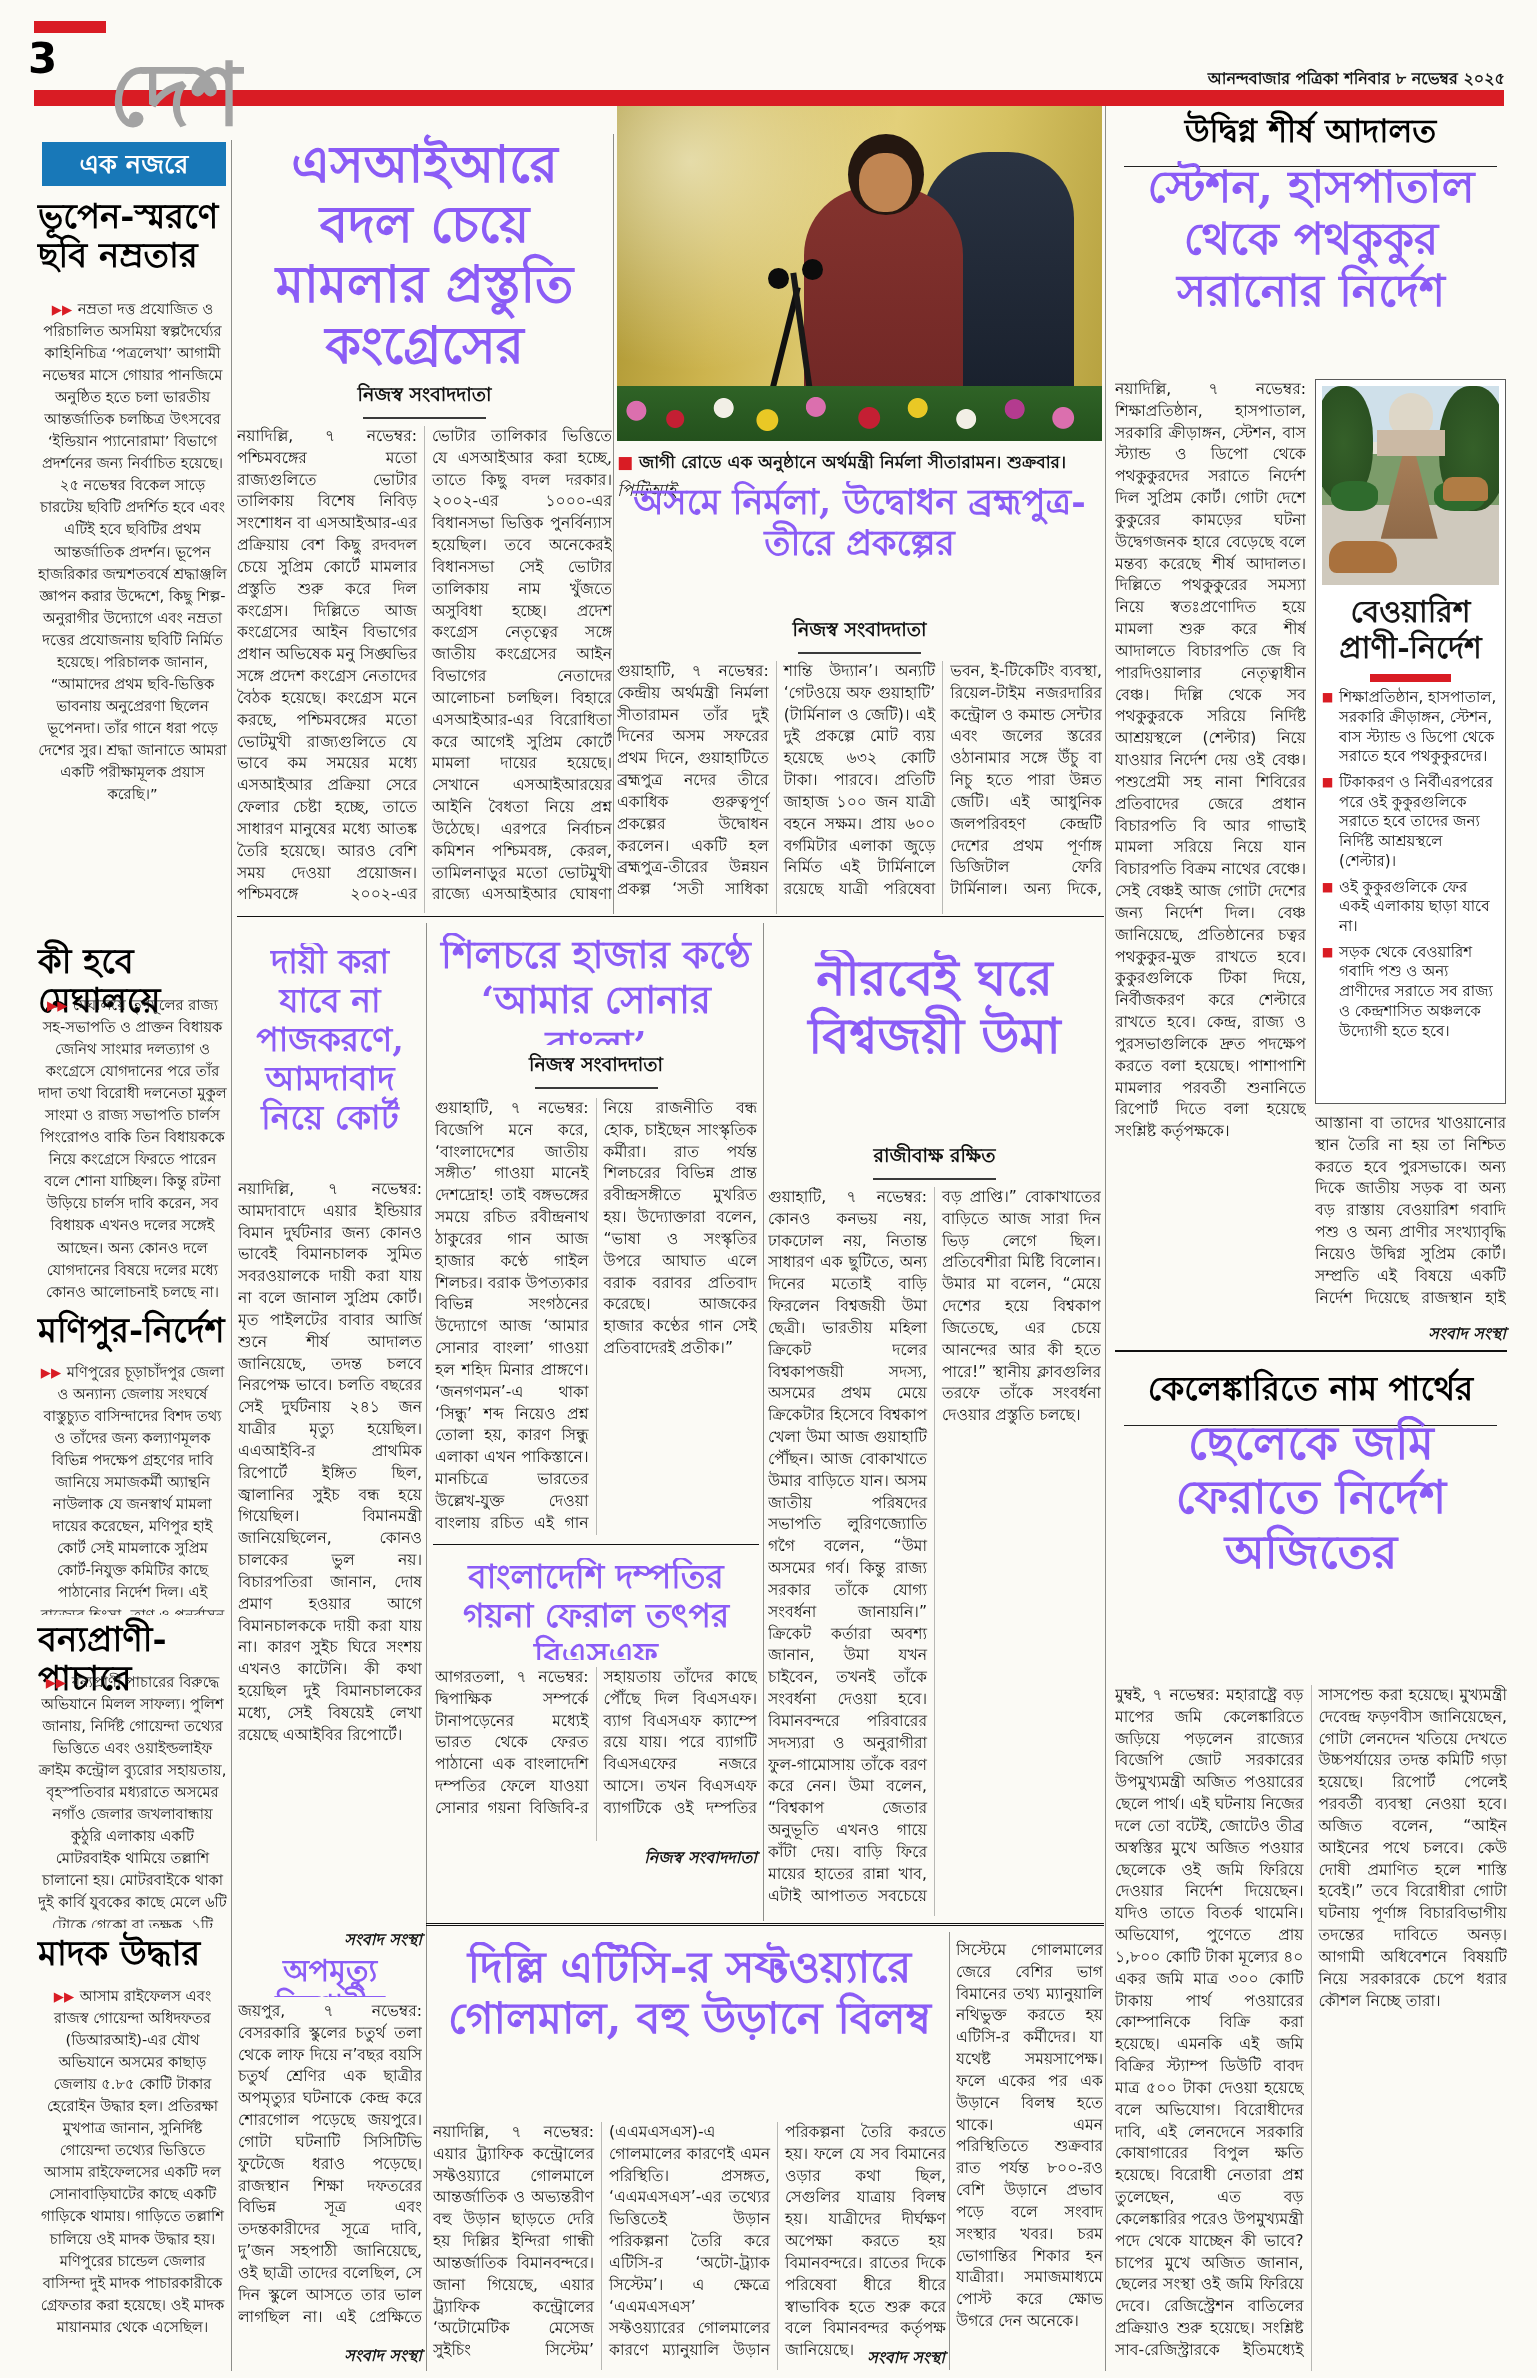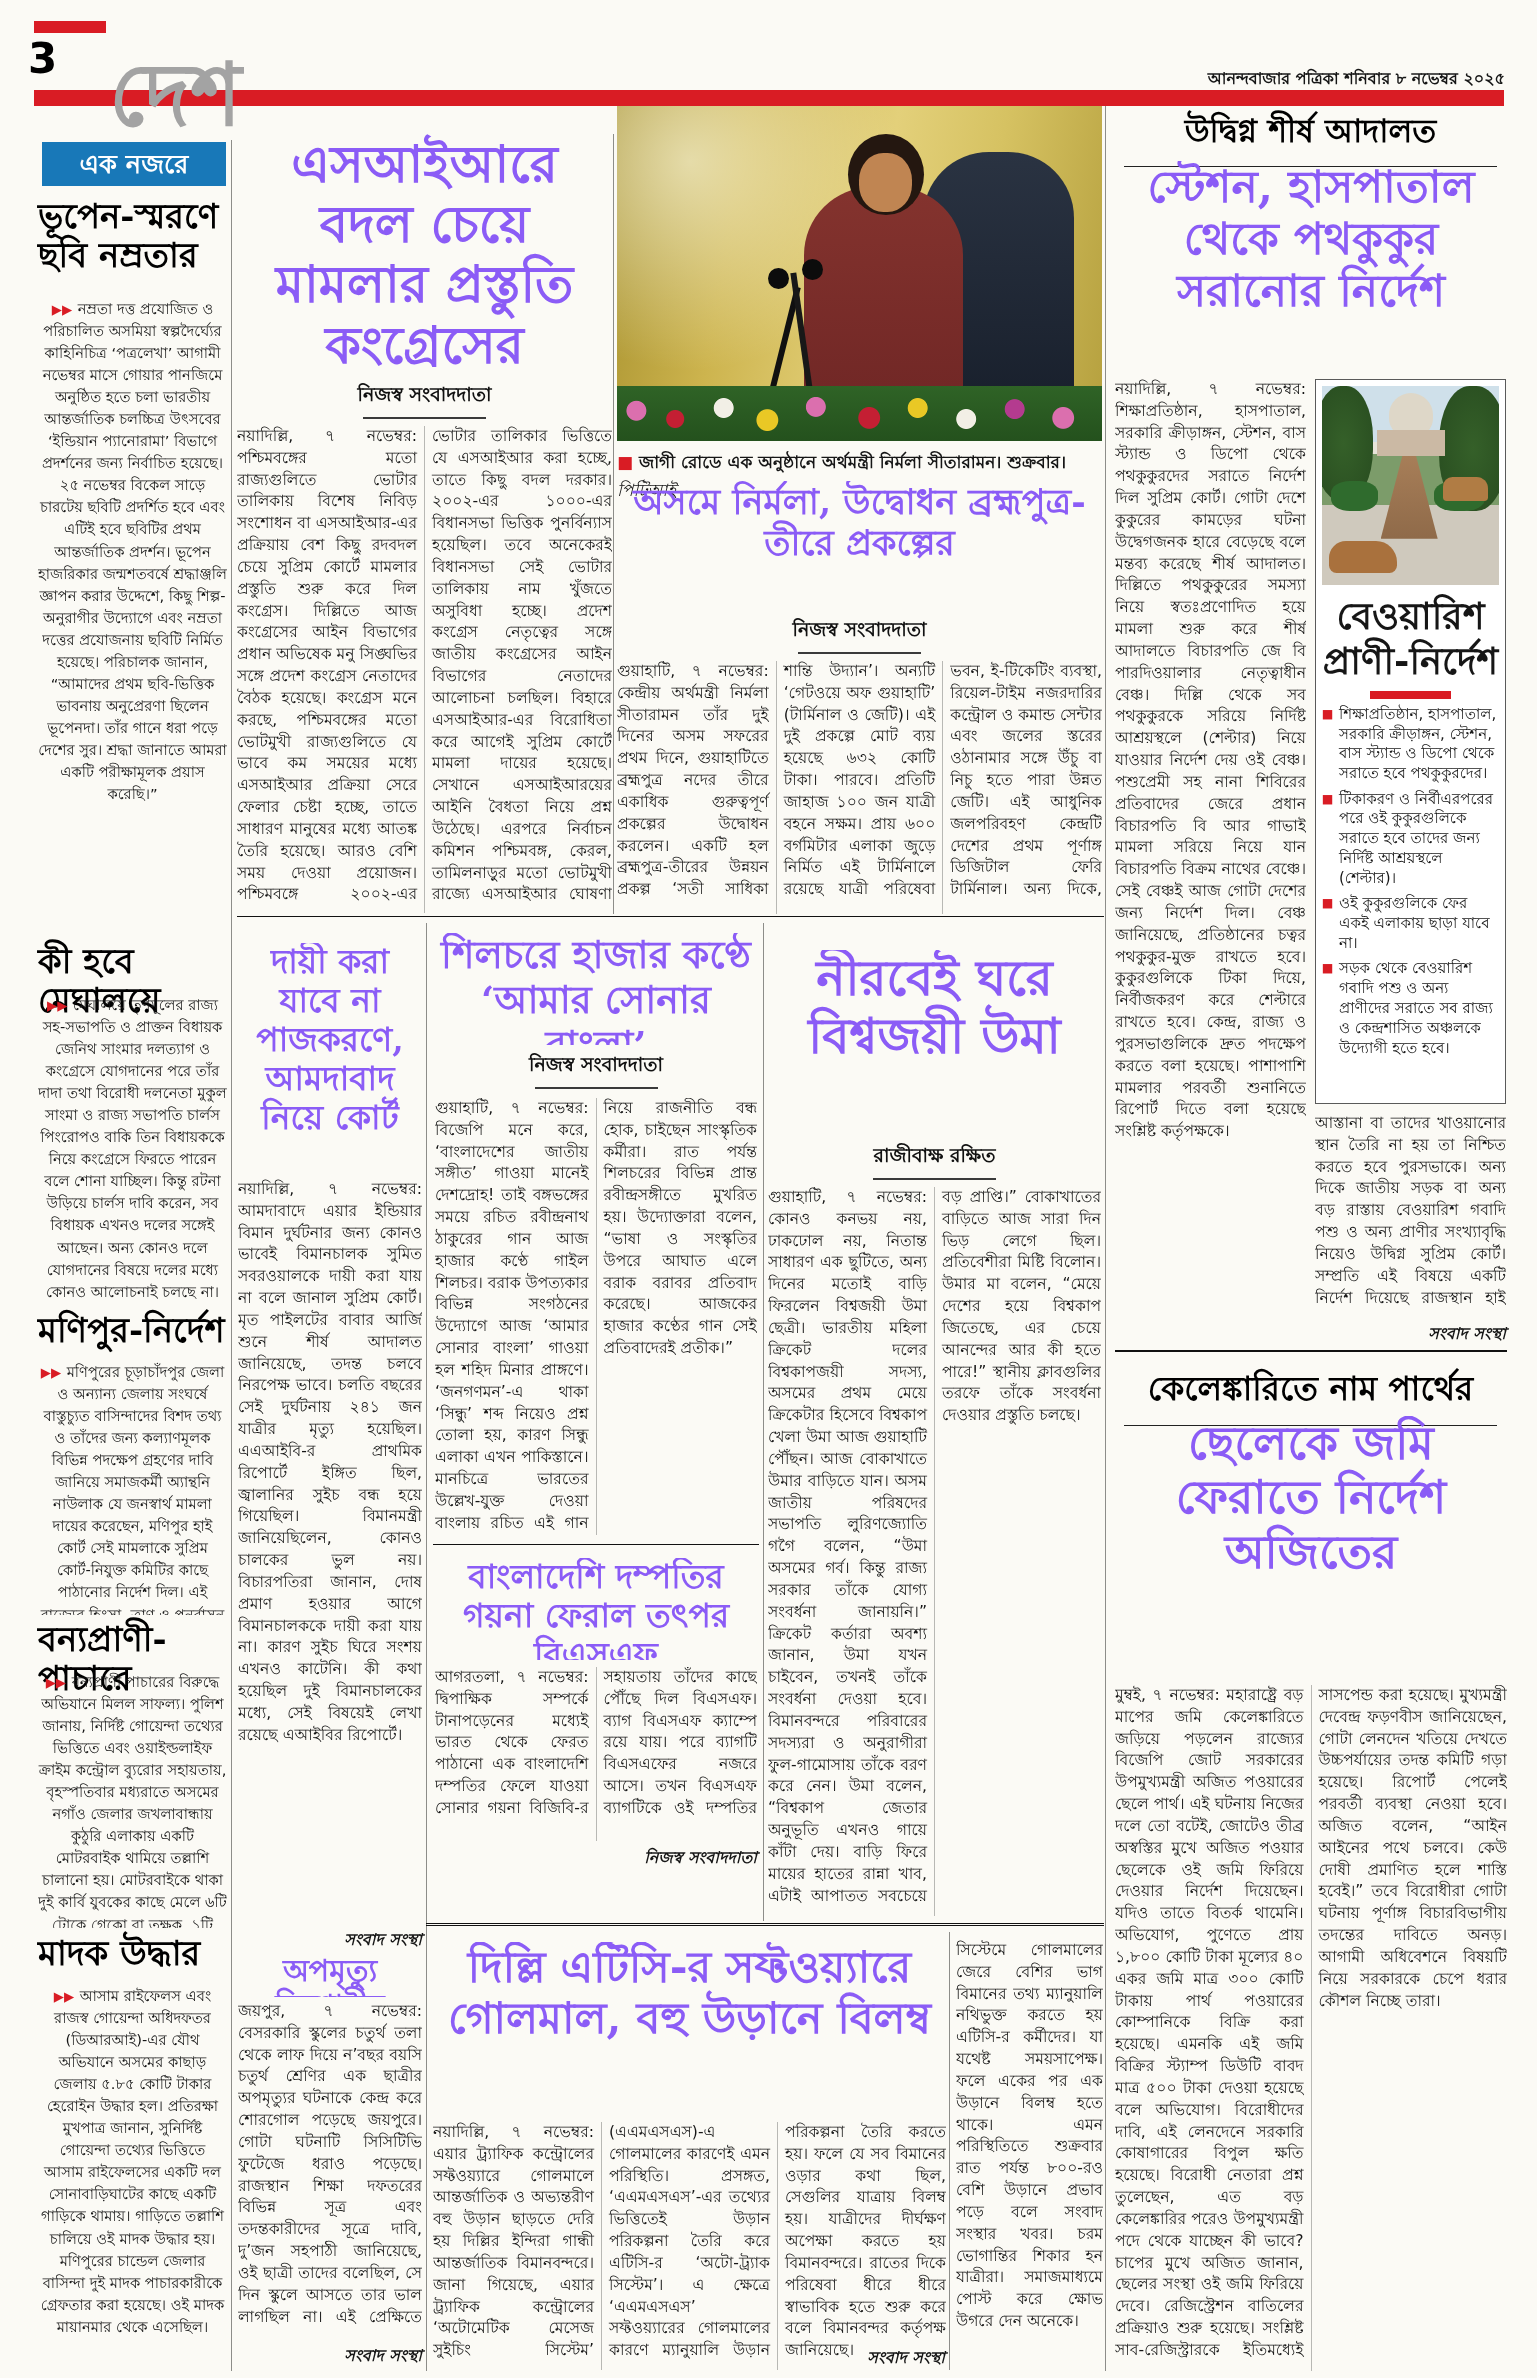--- a/index.html
+++ b/index.html
@@ -151,21 +151,21 @@
       <div class="abs" style="left:-7.6px;top:0;width:59px;height:115px;background:radial-gradient(#356029,#274b1f);border-radius:45%;"></div>
       <div class="abs" style="right:-7.6px;top:0;width:68px;height:125px;background:radial-gradient(#356029,#274b1f);border-radius:45%;"></div>
       <div class="abs" style="left:50%;top:7.6px;transform:translateX(-50%);width:44px;height:44px;background:#ded7c8;border-radius:50% 50% 42% 42%;"></div>
       <div class="abs" style="left:50%;top:44px;transform:translateX(-50%);width:68px;height:26.5px;background:#cbb9a4;"></div>
       <div class="abs" style="left:9.5px;top:95px;width:47px;height:30px;background:#2f6b2d;border-radius:40%;"></div>
       <div class="abs" style="left:112px;top:95px;width:51px;height:30px;background:#2f6b2d;border-radius:40%;"></div>
       <div class="abs" style="left:59px;top:70px;width:57px;height:83px;background:linear-gradient(#a77e58,#8f6a49);clip-path:polygon(38% 0,62% 0,100% 100%,0 100%);"></div>
       <div class="abs" style="left:7.6px;bottom:11.4px;width:68px;height:32px;background:#a9713d;border-radius:17px 21px 7.6px 7.6px;"></div>
       <div class="abs" style="right:11.4px;top:91px;width:45px;height:24.6px;background:#b07c44;border-radius:9.5px 11.4px 3.8px 3.8px;"></div>
     </div>
-    <div style="font-family:'DejaVu Serif',serif;font-weight:800;font-size:37px;text-align:center;line-height:1.2;margin-top:9.5px;">বেওয়ারিশ প্রাণী-নির্দেশ</div>
+    <div style="font-family:'DejaVu Serif',serif;font-weight:800;font-size:30px;text-align:center;line-height:1.2;margin-top:9.5px;">বেওয়ারিশ প্রাণী-নির্দেশ</div>
     <div style="width:81px;height:8.5px;background:#d91c24;margin:7.6px auto 5.7px;"></div>
     <ul class="boxlist">
       <li>
           <span class="sq">■</span>
           <span>শিক্ষাপ্রতিষ্ঠান, হাসপাতাল, সরকারি ক্রীড়াঙ্গন, স্টেশন, বাস স্ট্যান্ড ও ডিপো থেকে সরাতে হবে পথকুকুরদের।</span>
         </li>
       <li>
           <span class="sq">■</span>
           <span>টিকাকরণ ও নির্বীএরপরের পরে ওই কুকুরগুলিকে সরাতে হবে তাদের জন্য নির্দিষ্ট আশ্রয়স্থলে (শেল্টার)।</span>
         </li>

